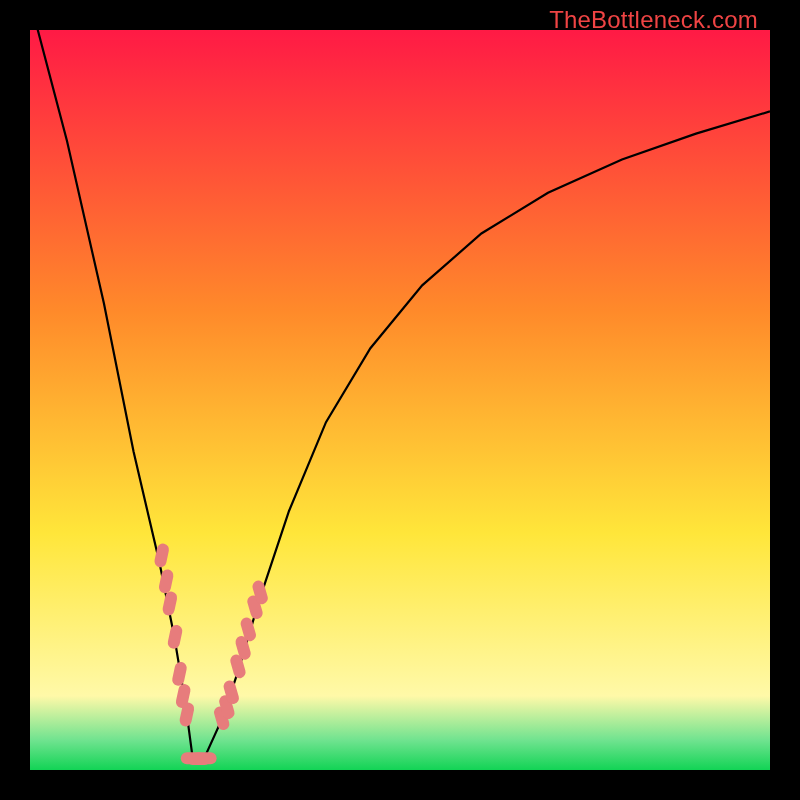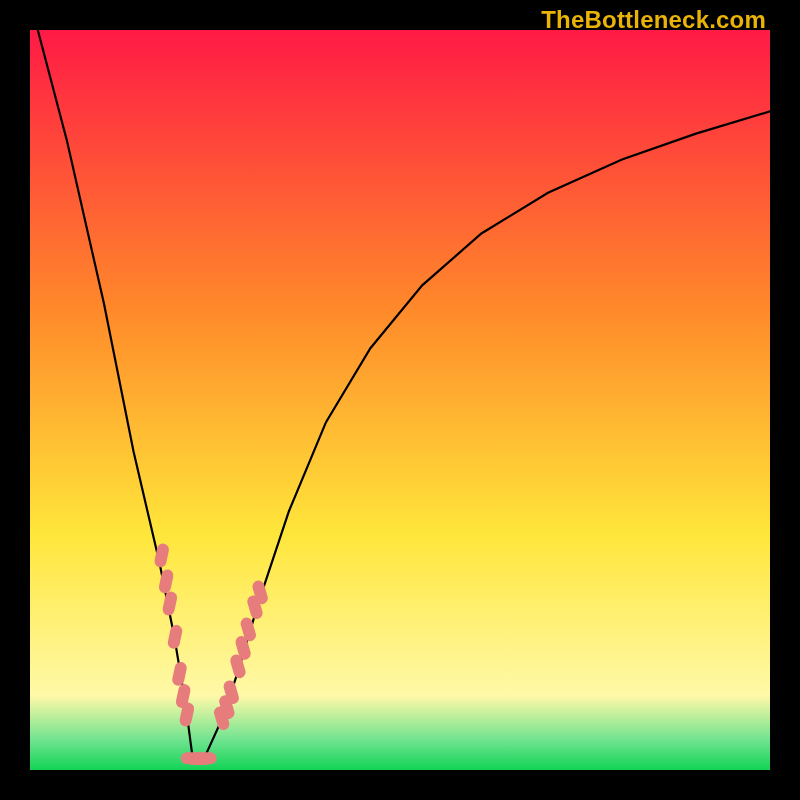--- a/index.html
+++ b/index.html
@@ -30,24 +30,24 @@
   .gradient {
     position: absolute;
     left: 0;
     top: 0;
     width: 100%;
     height: 100%;
   }
   .watermark {
     position: absolute;
     top: 6px;
-    right: 34px;
-    color: #eab308;
+    right: 42px;
+    color: #ef4444;
     font-size: 24px;
-    font-weight: 700;
+    font-weight: 400;
     letter-spacing: 0.2px;
   }
   svg.curve {
     position: absolute;
     left: 0;
     top: 0;
     width: 100%;
     height: 100%;
   }
 </style>

